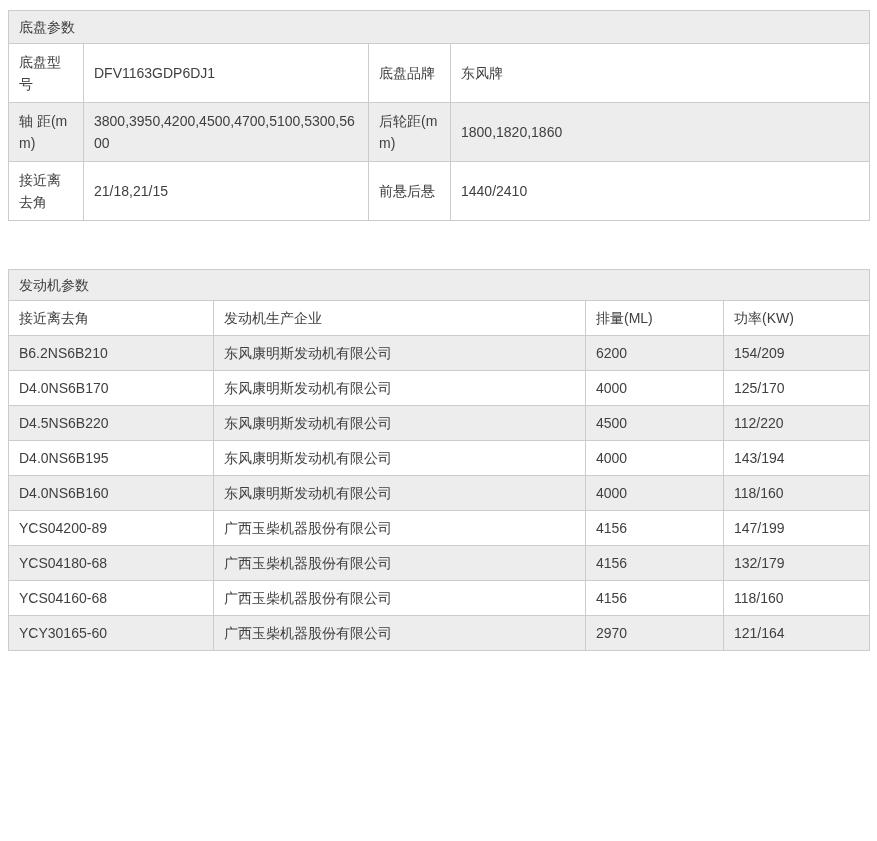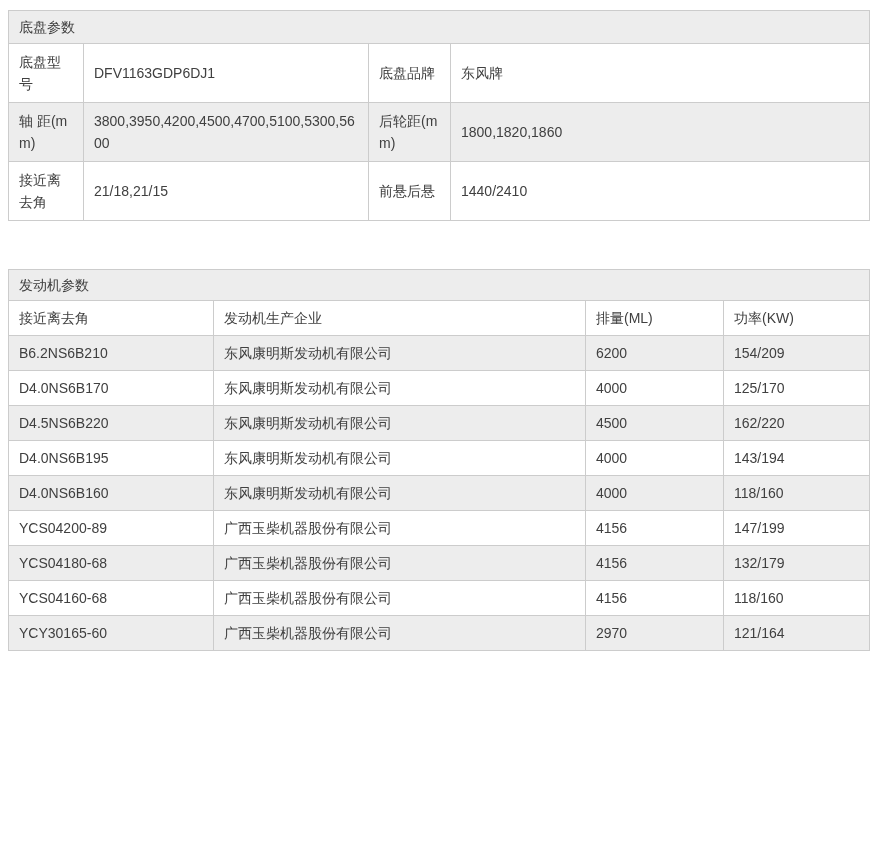--- a/index.html
+++ b/index.html
@@ -106,21 +106,21 @@
     <tr>
       <td>D4.0NS6B170</td>
       <td>东风康明斯发动机有限公司</td>
       <td>4000</td>
       <td>125/170</td>
     </tr>
     <tr>
       <td>D4.5NS6B220</td>
       <td>东风康明斯发动机有限公司</td>
       <td>4500</td>
-      <td>162/220</td>
+      <td>112/220</td>
     </tr>
     <tr>
       <td>D4.0NS6B195</td>
       <td>东风康明斯发动机有限公司</td>
       <td>4000</td>
       <td>143/194</td>
     </tr>
     <tr>
       <td>D4.0NS6B160</td>
       <td>东风康明斯发动机有限公司</td>

